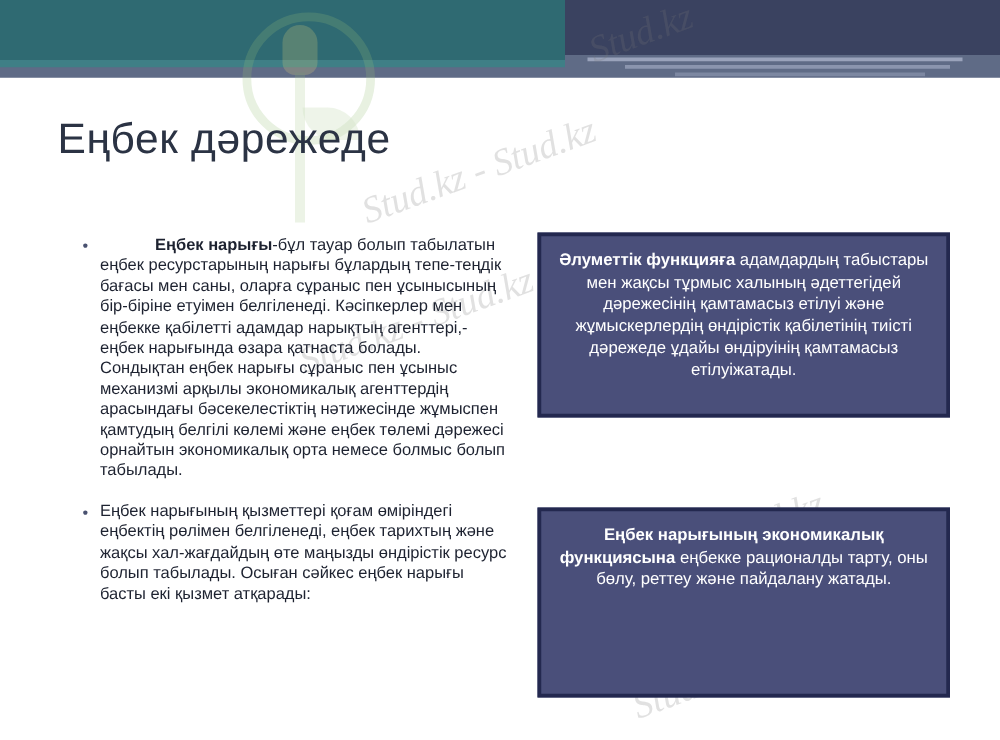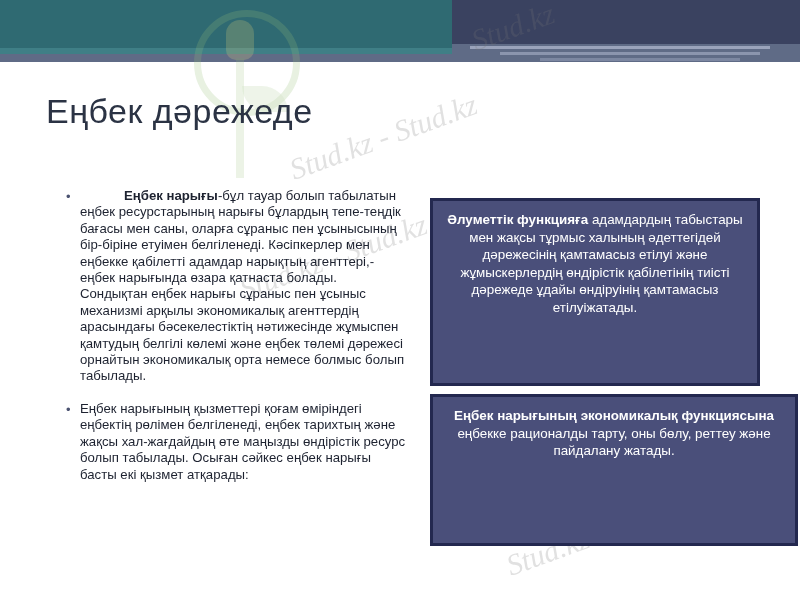--- a/index.html
+++ b/index.html
@@ -115,28 +115,28 @@
     background: #4a4f7a;
     border: 3px solid #23284f;
     color: #ffffff;
     text-align: center;
     padding: 10px 14px;
     font-size: 13.4px;
     line-height: 17.6px;
   }
   .box.b1 {
     left: 430px;
-    top: 198px;
+    top: 186px;
     width: 330px;
-    height: 188px;
+    height: 148px;
   }
   .box.b2 {
     left: 430px;
-    top: 394px;
-    width: 368px;
+    top: 406px;
+    width: 330px;
     height: 152px;
   }
   .box b { font-weight: bold; }
 
   
   .wm {
     position: absolute;
     font-family: "Liberation Serif", serif;
     color: rgba(120,120,120,0.22);
     font-size: 30px;

